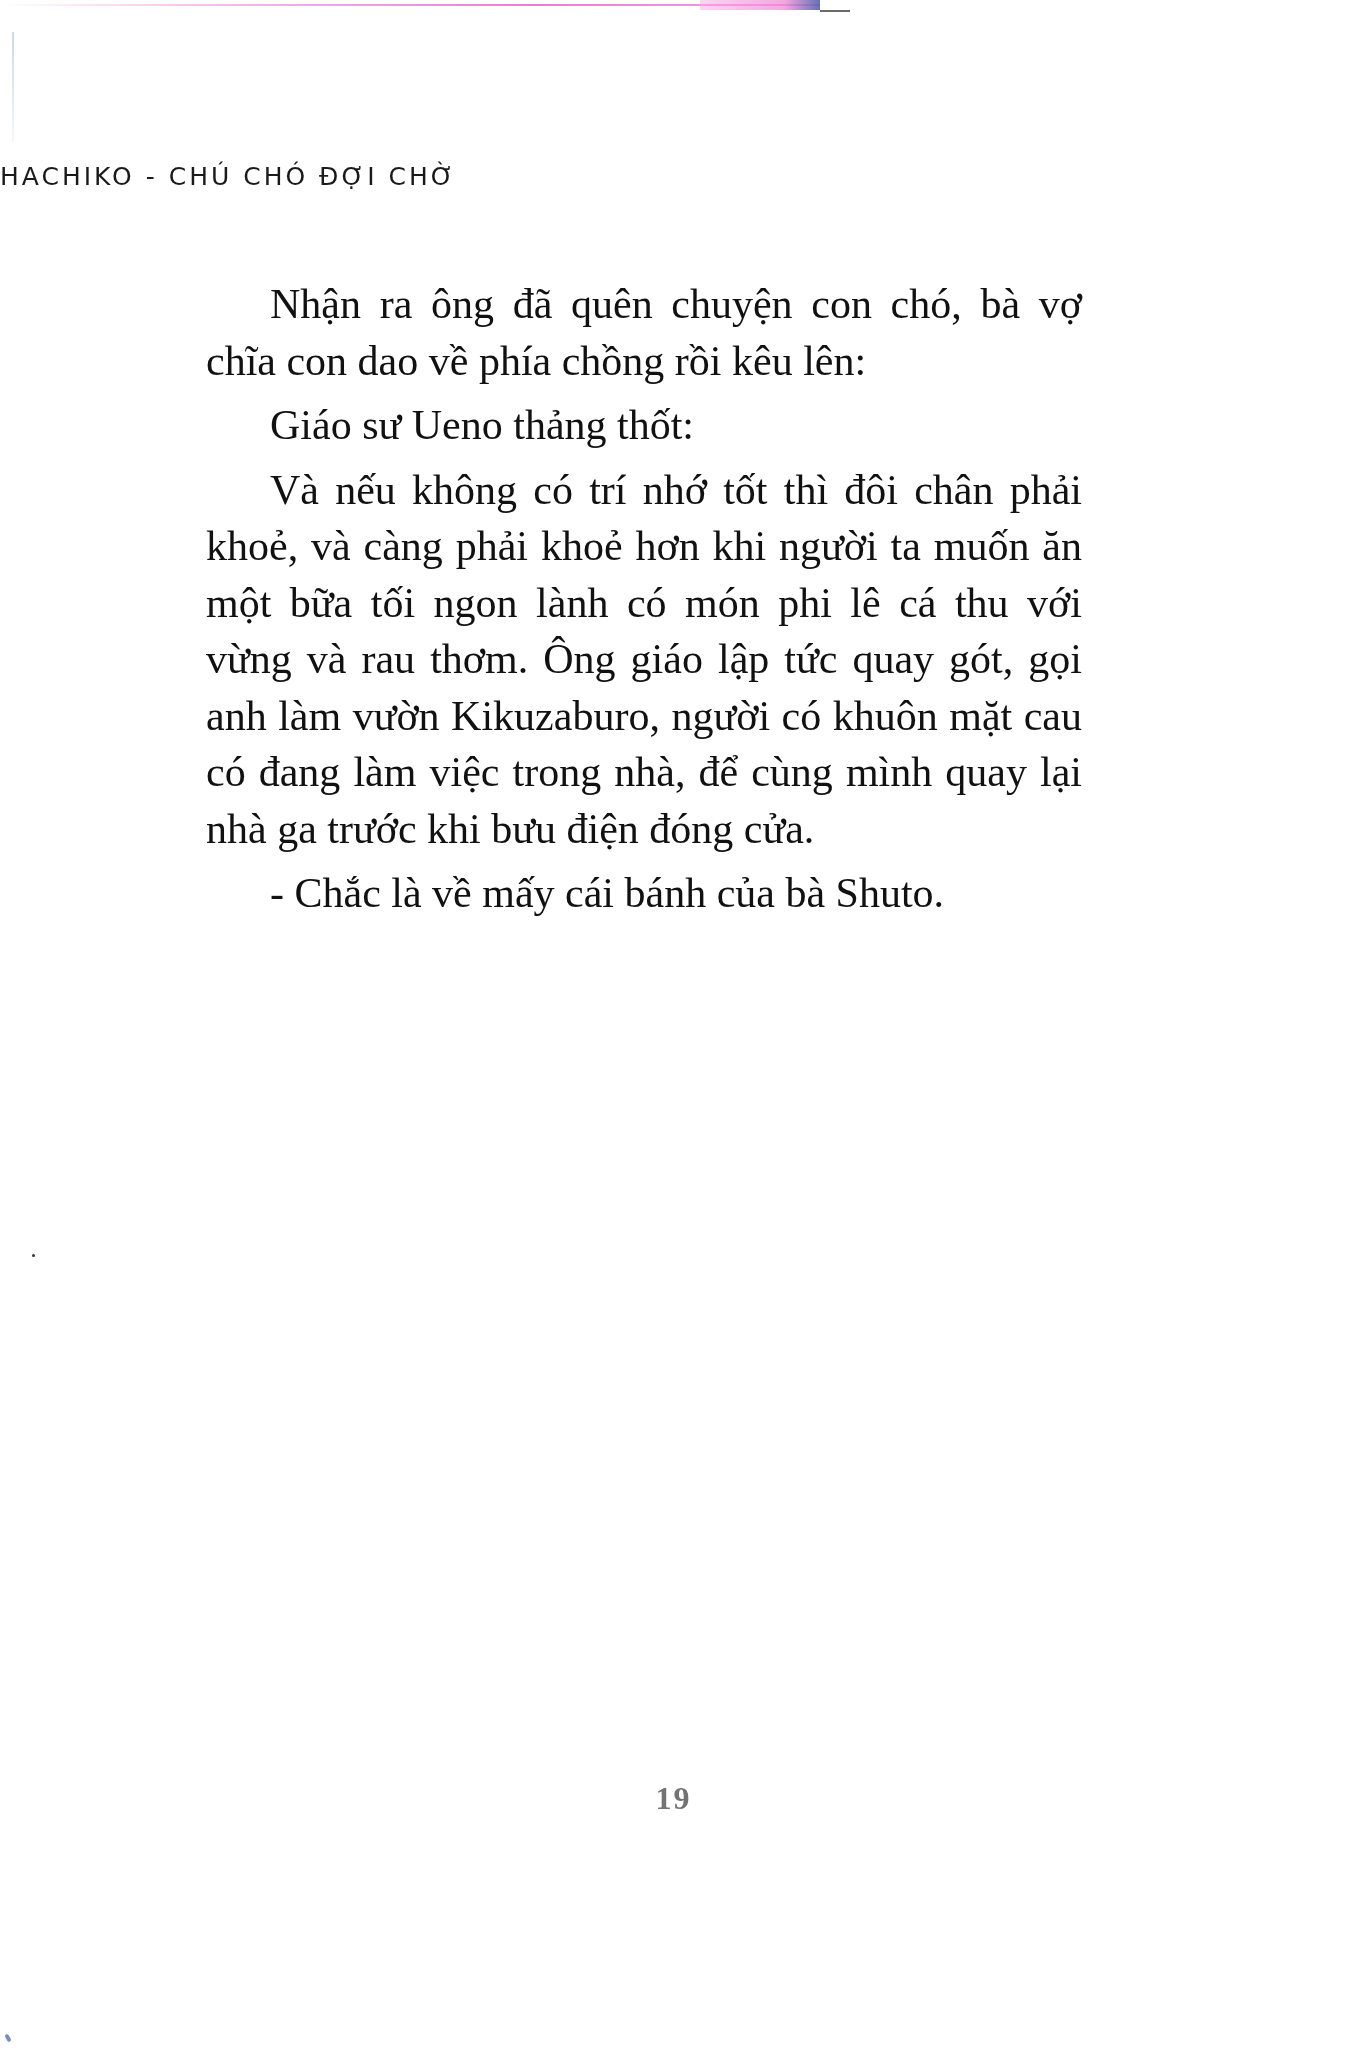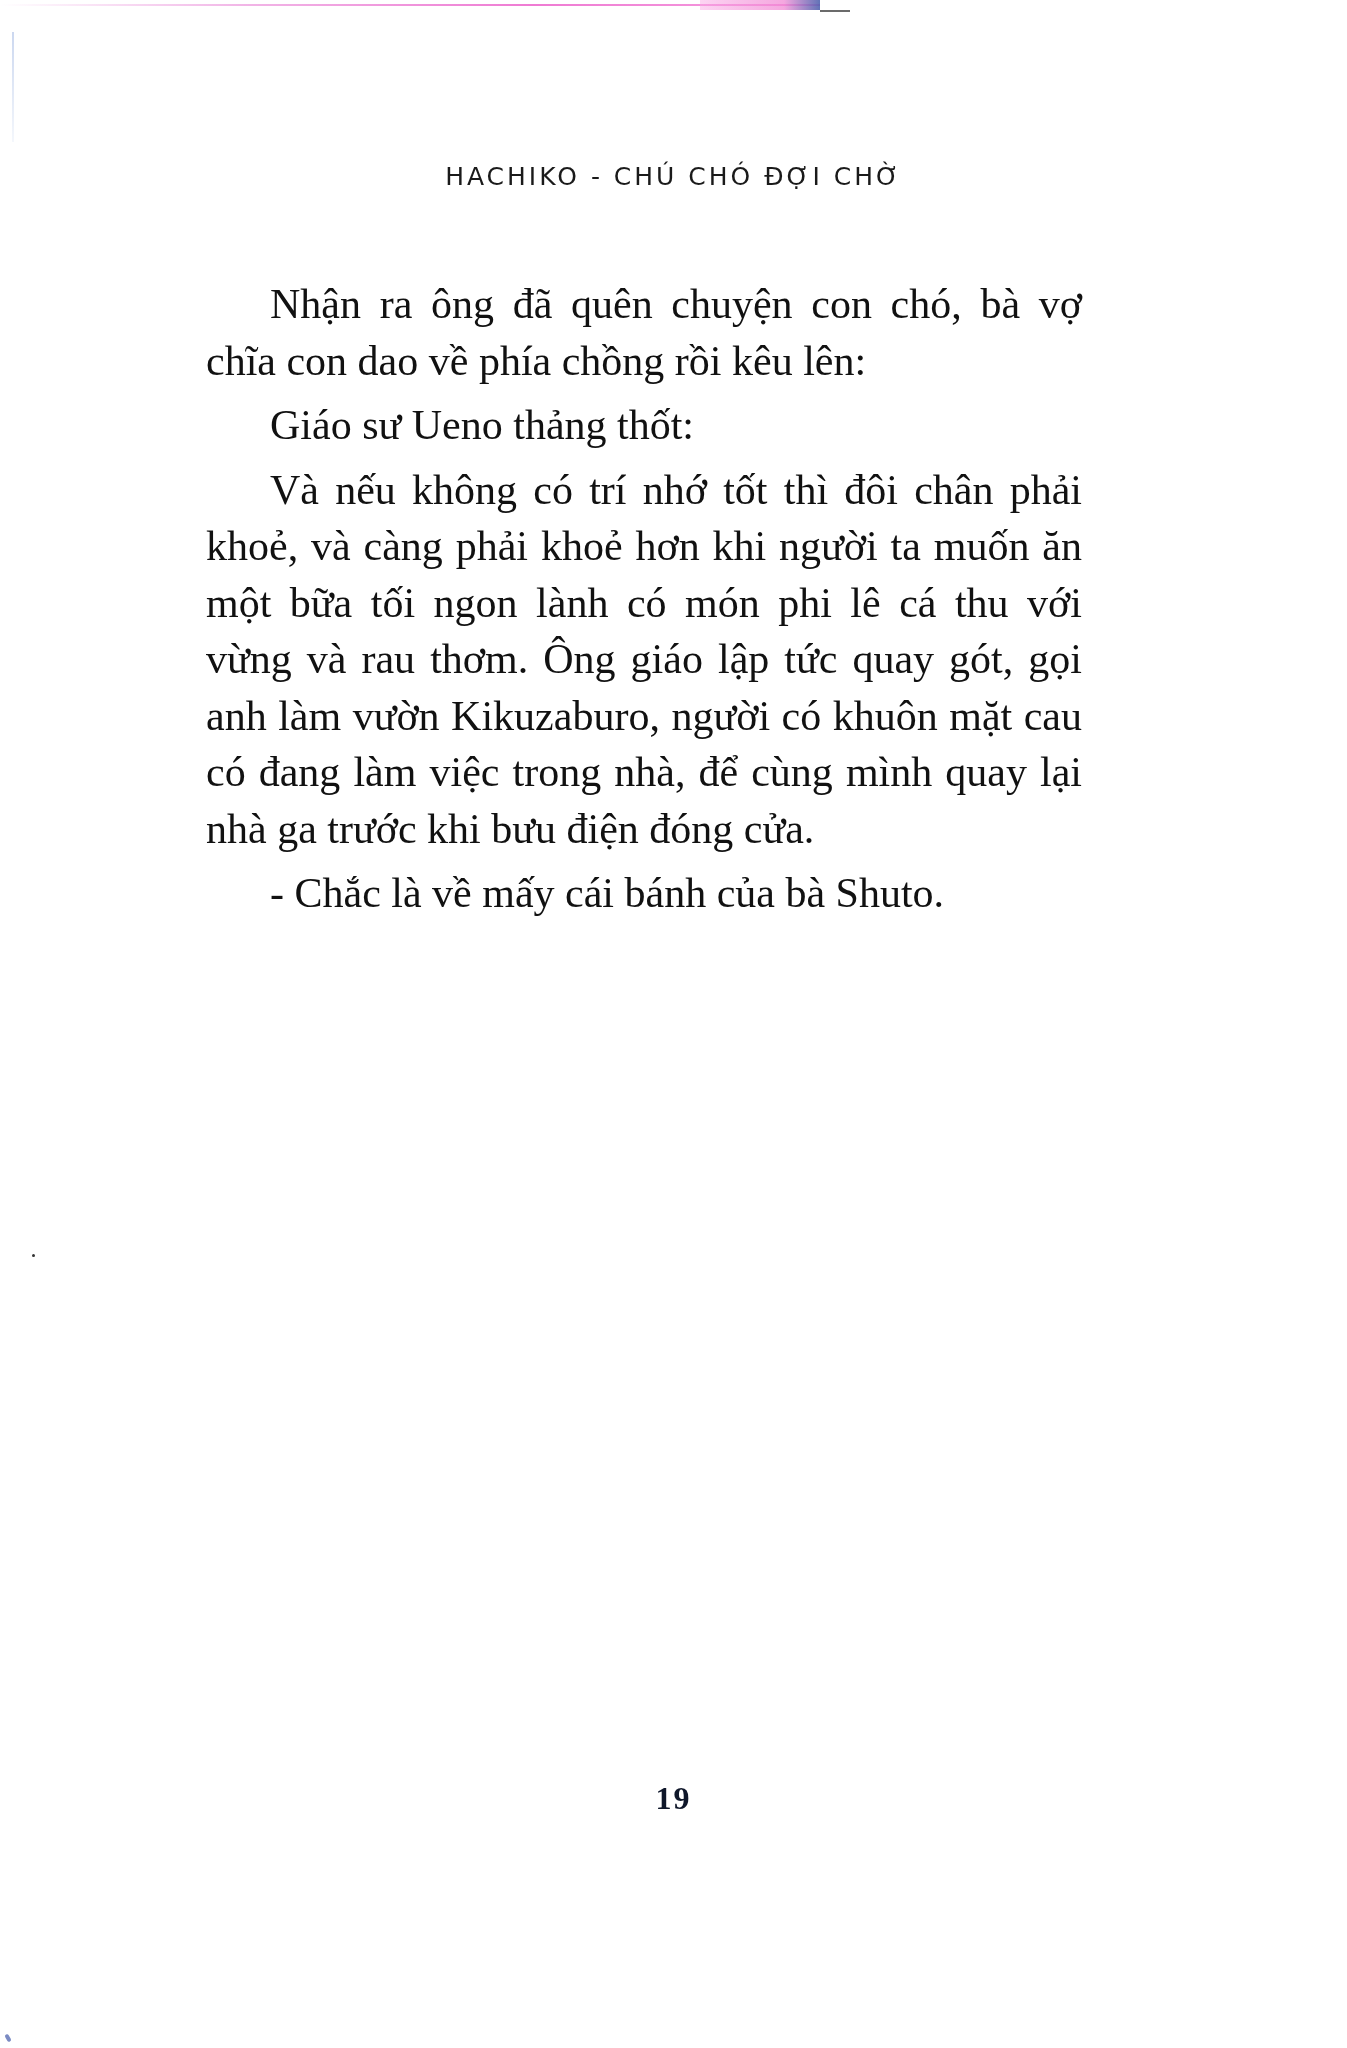--- a/index.html
+++ b/index.html
@@ -66,21 +66,21 @@
       border-radius: 2px;
       background: rgba(90,110,180,0.8);
       transform: rotate(-30deg);
     }
 
     .running-header {
       position: absolute;
       left: 0;
       width: 1347px;
       top: 162px;
-      text-align: center;
+      text-align: left;
       font-family: "DejaVu Sans", "Liberation Sans", sans-serif;
       font-size: 25px;
       letter-spacing: 3px;
       font-weight: normal;
       color: #1a1a1a;
     }
 
     .body-text {
       position: absolute;
       left: 198px;
@@ -100,21 +100,21 @@
 
     .page-number {
       position: absolute;
       left: 0;
       width: 1347px;
       top: 1780px;
       text-align: center;
       font-family: "Liberation Serif", "DejaVu Serif", serif;
       font-size: 32px;
       font-weight: bold;
-      color: #0f172a;
+      color: #737373;
       letter-spacing: 2px;
     }
   </style>
 </head>
 <body>
 
 <div class="scan-top-line"></div>
 <div class="scan-top-mark"></div>
 <div class="scan-top-tail"></div>
 <div class="scan-left-edge"></div>

